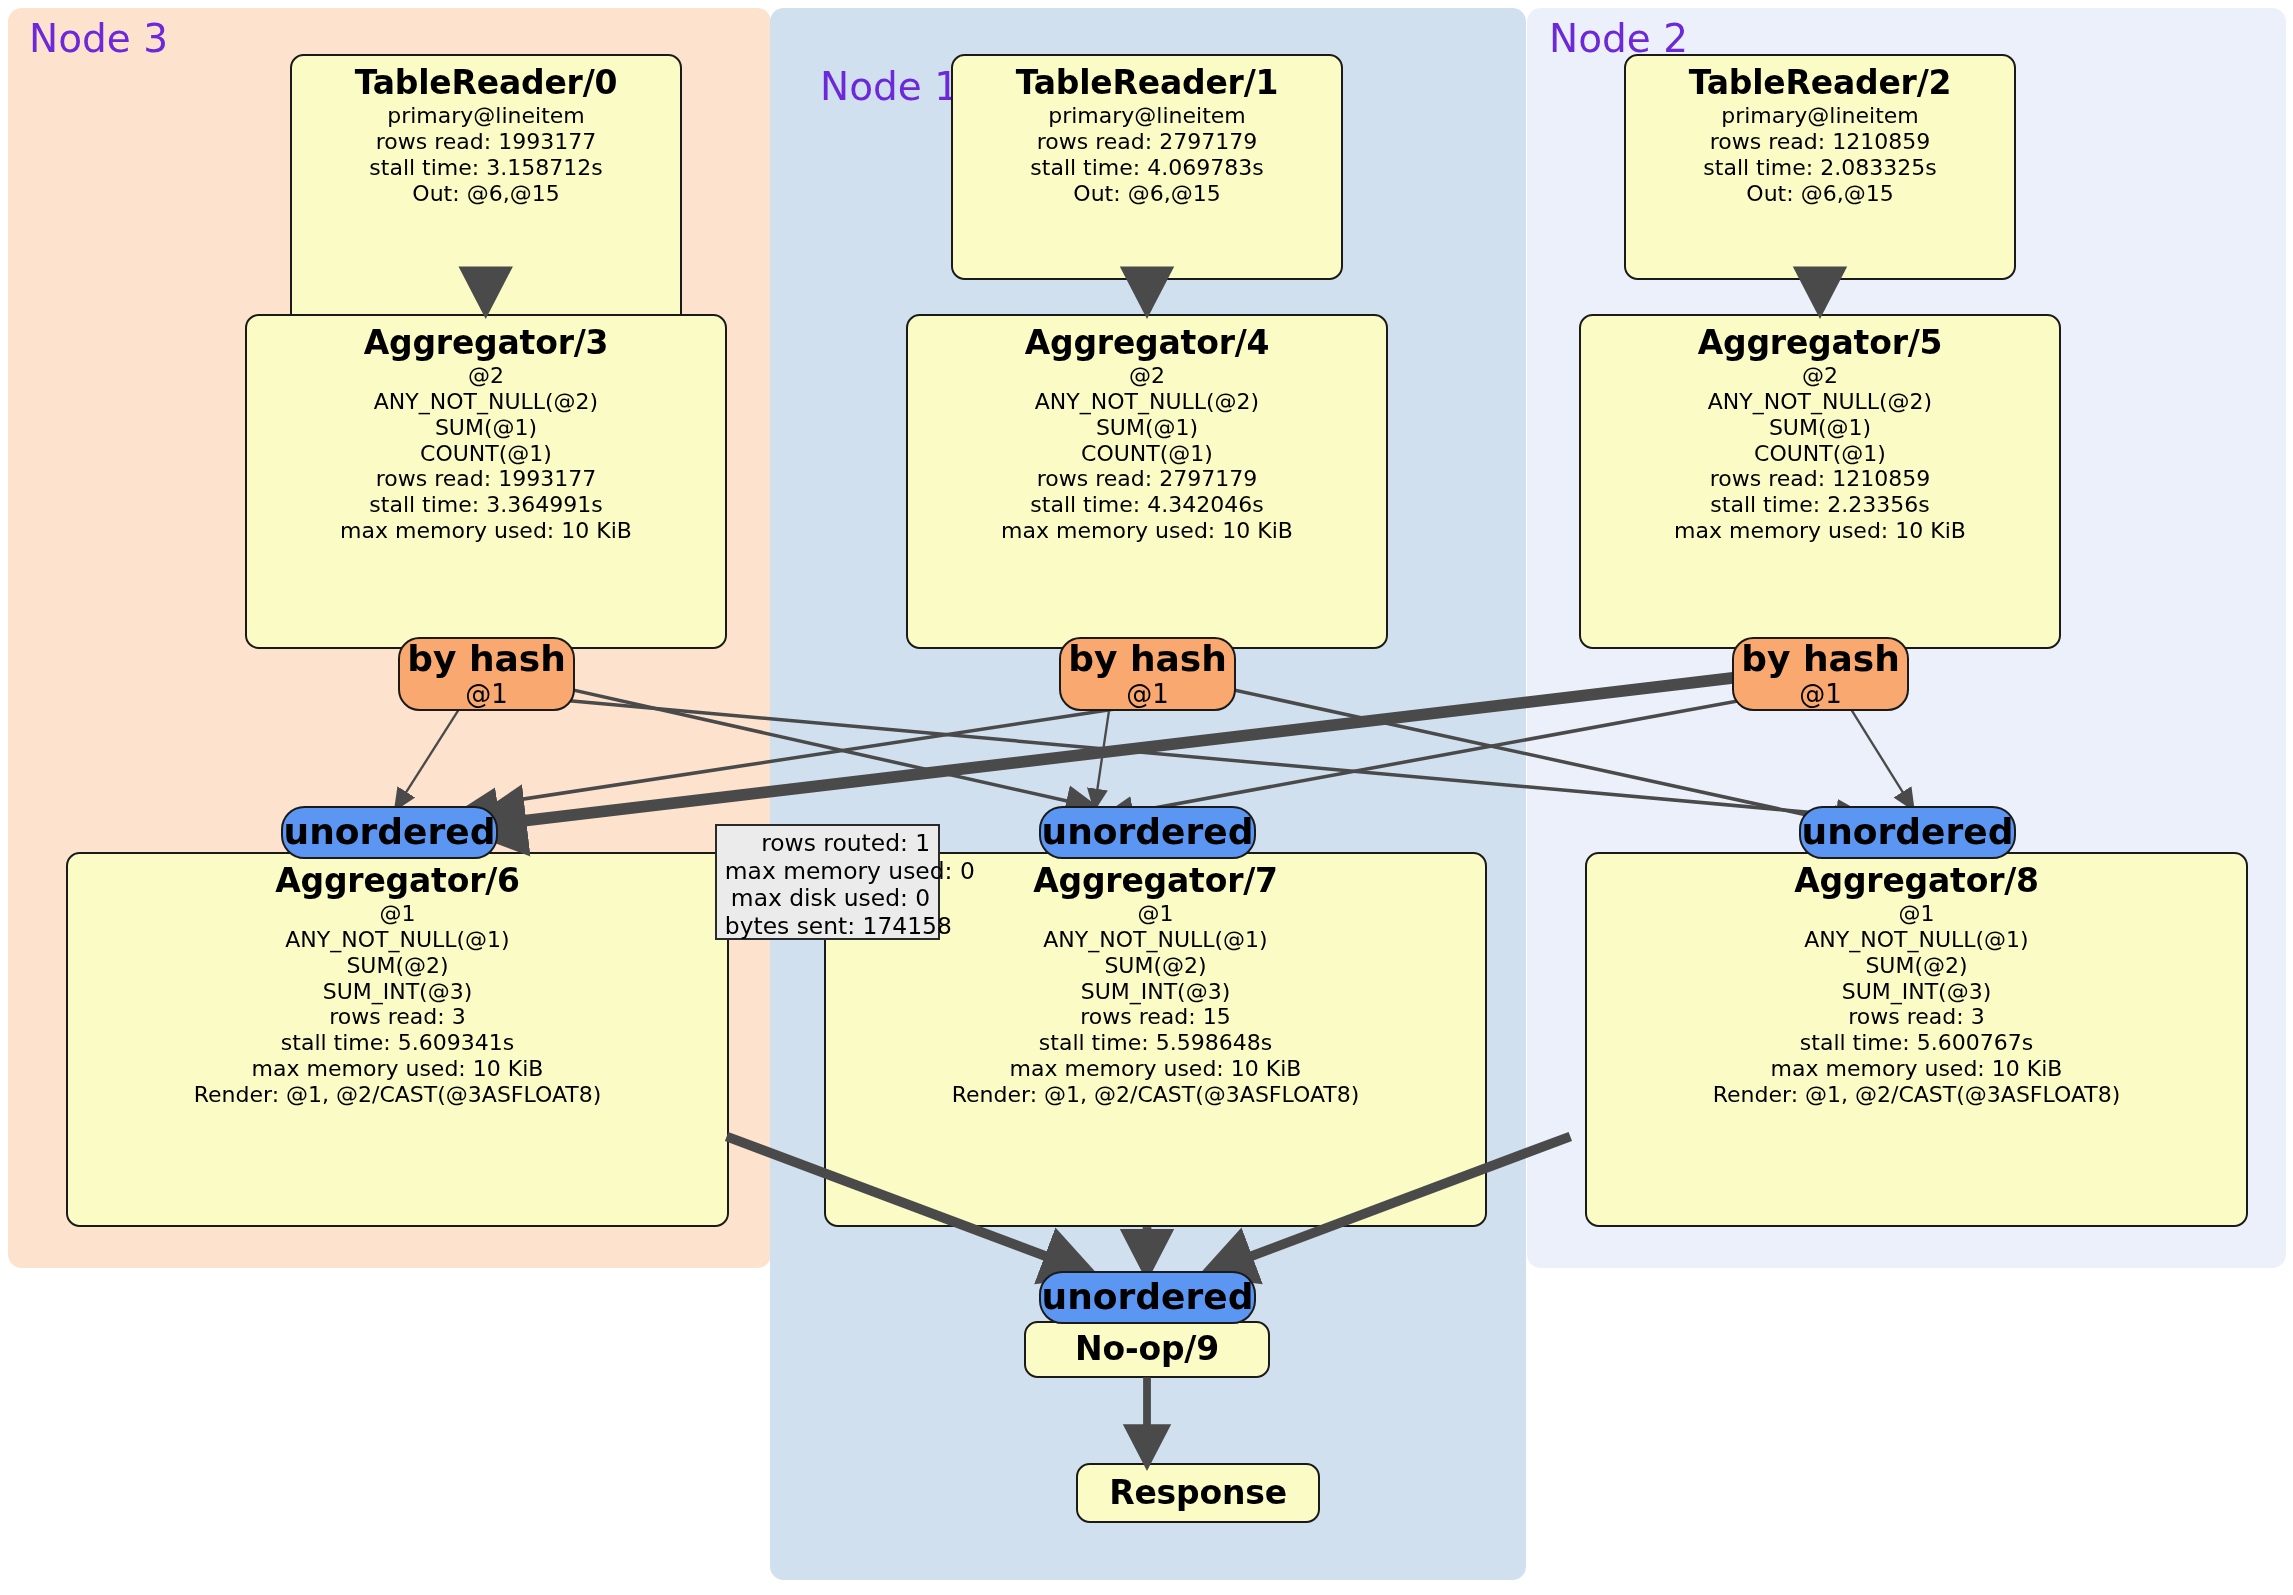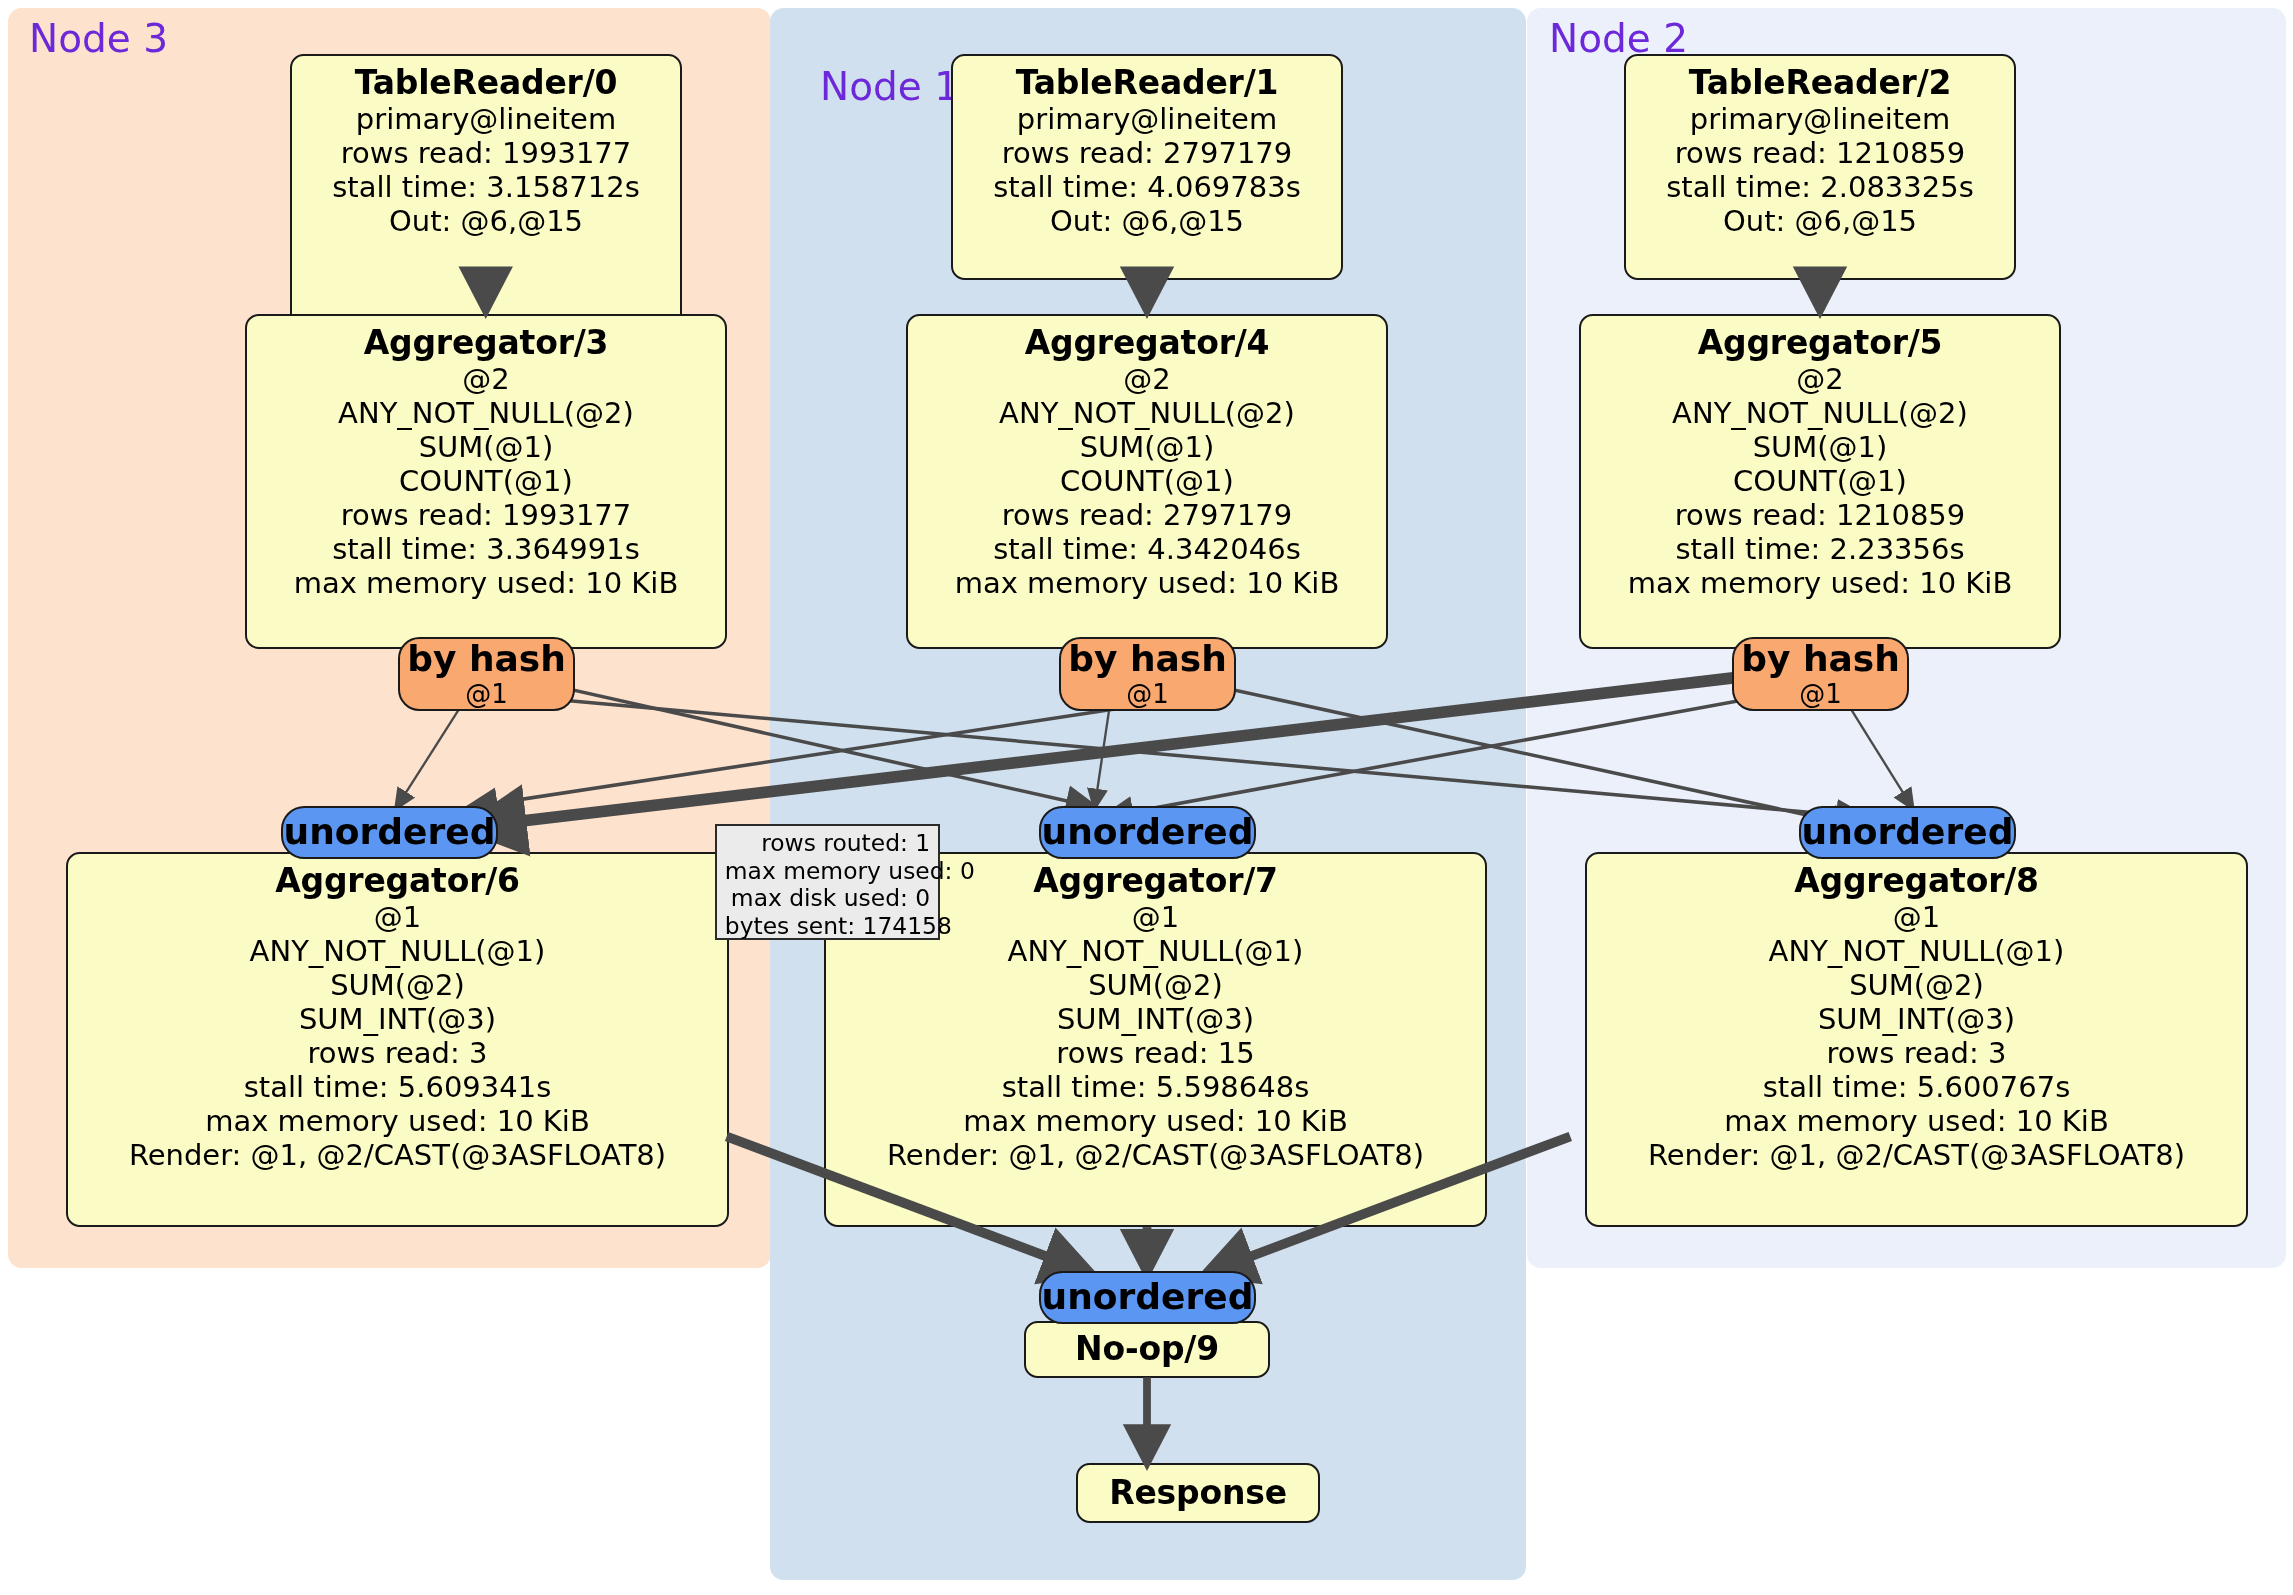--- a/index.html
+++ b/index.html
@@ -47,21 +47,21 @@
     color: #000000;
   }
   .op .title {
     font-weight: bold;
     font-size: 33px;
     letter-spacing: -0.2px;
     white-space: nowrap;
     margin-bottom: 1px;
   }
   .op .line {
-    font-size: 29px;
+    font-size: 22px;
     white-space: nowrap;
   }
   .op.compact {
     justify-content: center;
     padding: 3.9px 21.5px;
   }
   .op.compact .title {
     margin-bottom: 0;
   }
   

